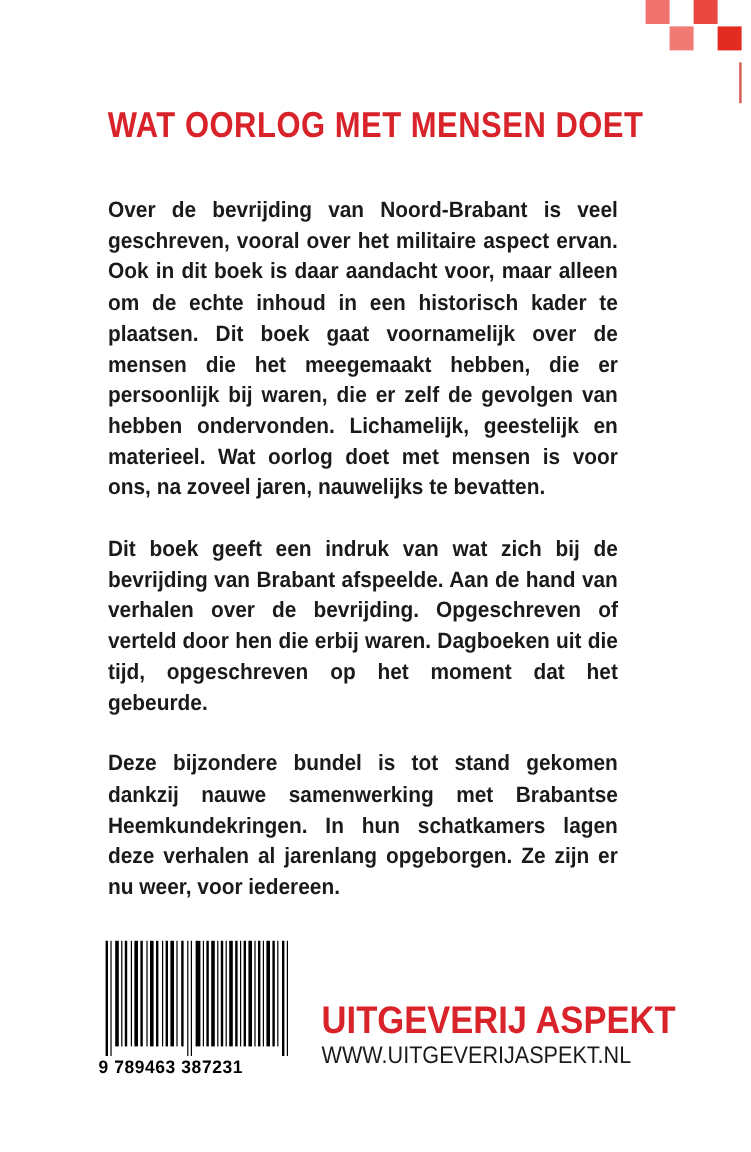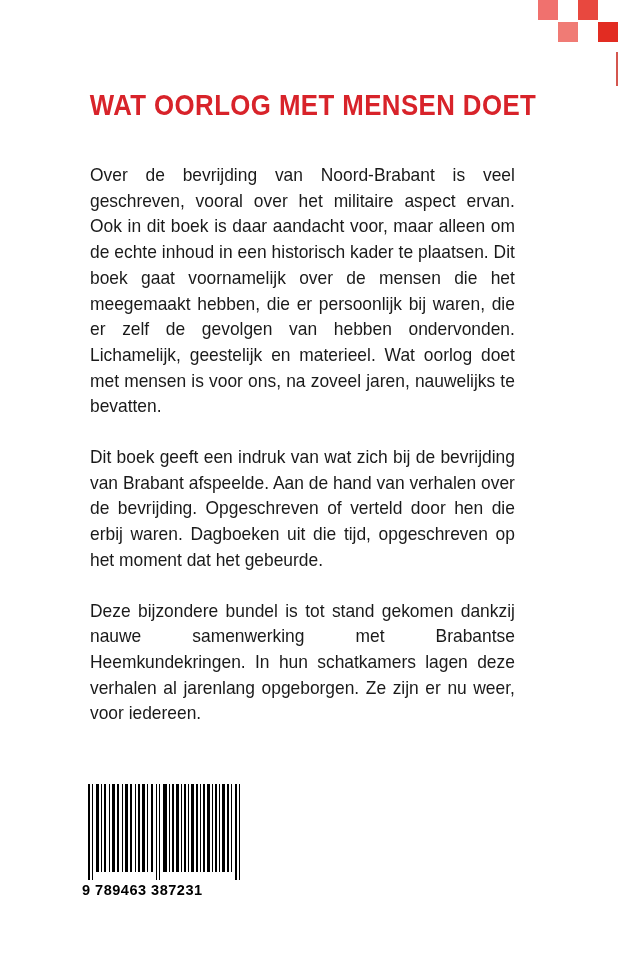--- a/index.html
+++ b/index.html
@@ -61,20 +61,21 @@
     transform-origin: center top;
     white-space: nowrap;
   }
 
   
   #copy {
     position: absolute;
     left: 90px;
     top: 162px;
     width: 452px;
+    font-weight: bold;
   }
   #copy p {
     text-align: justify;
     text-align-last: left;
     color: #1a1a1a;
     font-family: "Liberation Sans Narrow", "Liberation Sans", sans-serif;
     font-size: 18.5px;
     line-height: 25.7px;
     margin-bottom: 25px;
     transform: scaleX(0.94);
@@ -206,14 +207,18 @@
         <rect x="140" y="2" width="3" height="88"></rect>
         <rect x="145" y="2" width="2" height="88"></rect>
         <rect x="149" y="2" width="1" height="88"></rect>
         <rect x="153" y="2" width="2" height="96"></rect>
         <rect x="157" y="2" width="1" height="96"></rect>
       </g>
     </svg>
     <div id="barcode-digits">9  789463  387231</div>
   </div>
 
+  <div id="publisher-block">
+    <div id="publisher-name">UITGEVERIJ ASPEKT</div>
+    <div id="publisher-url">WWW.UITGEVERIJASPEKT.NL</div>
+  </div>
 
 </div>
 
 </body></html>

